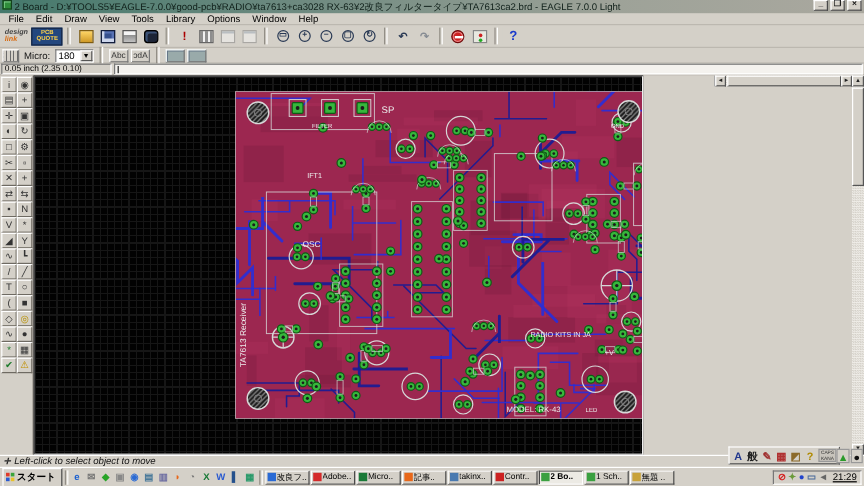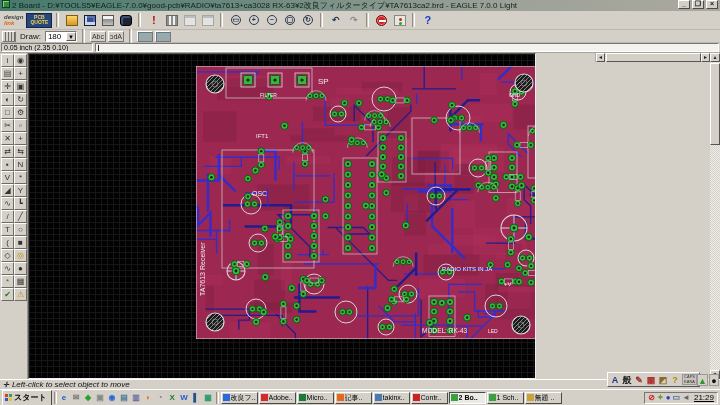--- a/index.html
+++ b/index.html
@@ -122,20 +122,32 @@
 <div class="app">
 
   <div class="titlebar">
     <span class="title-ico"></span>
     <span class="title-text">2 Board - D:¥TOOLS5¥EAGLE-7.0.0¥good-pcb¥RADIO¥ta7613+ca3028  RX-63¥2改良フィルタータイプ¥TA7613ca2.brd - EAGLE 7.0.0 Light</span>
     <span class="winbtn">_</span>
     <span class="winbtn">❐</span>
     <span class="winbtn">×</span>
   </div>
 
+  <div class="menubar">
+
+  <span class="menu-item">File</span>
+      <span class="menu-item">Edit</span>
+      <span class="menu-item">Draw</span>
+      <span class="menu-item">View</span>
+      <span class="menu-item">Tools</span>
+      <span class="menu-item">Library</span>
+      <span class="menu-item">Options</span>
+      <span class="menu-item">Window</span>
+      <span class="menu-item">Help</span>
+    </div>
 
   <div class="tb1">
     <span class="logo-dl">
       <b>design</b>
       <i>link</i>
     </span>
     <span class="logo-pq">PCB QUOTE</span>
     <span class="sep"></span>
     <span class="tbgroup">
         <span class="tbtn">
@@ -205,21 +217,21 @@
     <span class="sep"></span>
     <span class="tbgroup">
         <span class="tbtn">
           <span class="ic" data-icon="help">?</span>
         </span>
       </span>
   </div>
 
   <div class="tb2">
     <span class="gridbtn"></span>
-    <span class="lbl">Draw:</span>
+    <span class="lbl">Micro:</span>
     <span class="combo">
       <span class="val">180</span>
       <span class="drop">▼</span>
     </span>
     <span class="sep"></span>
     <span class="smbtn">Abc</span>
     <span class="smbtn mirror">
         <span>Abc</span>
       </span>
     <span class="sep"></span>

